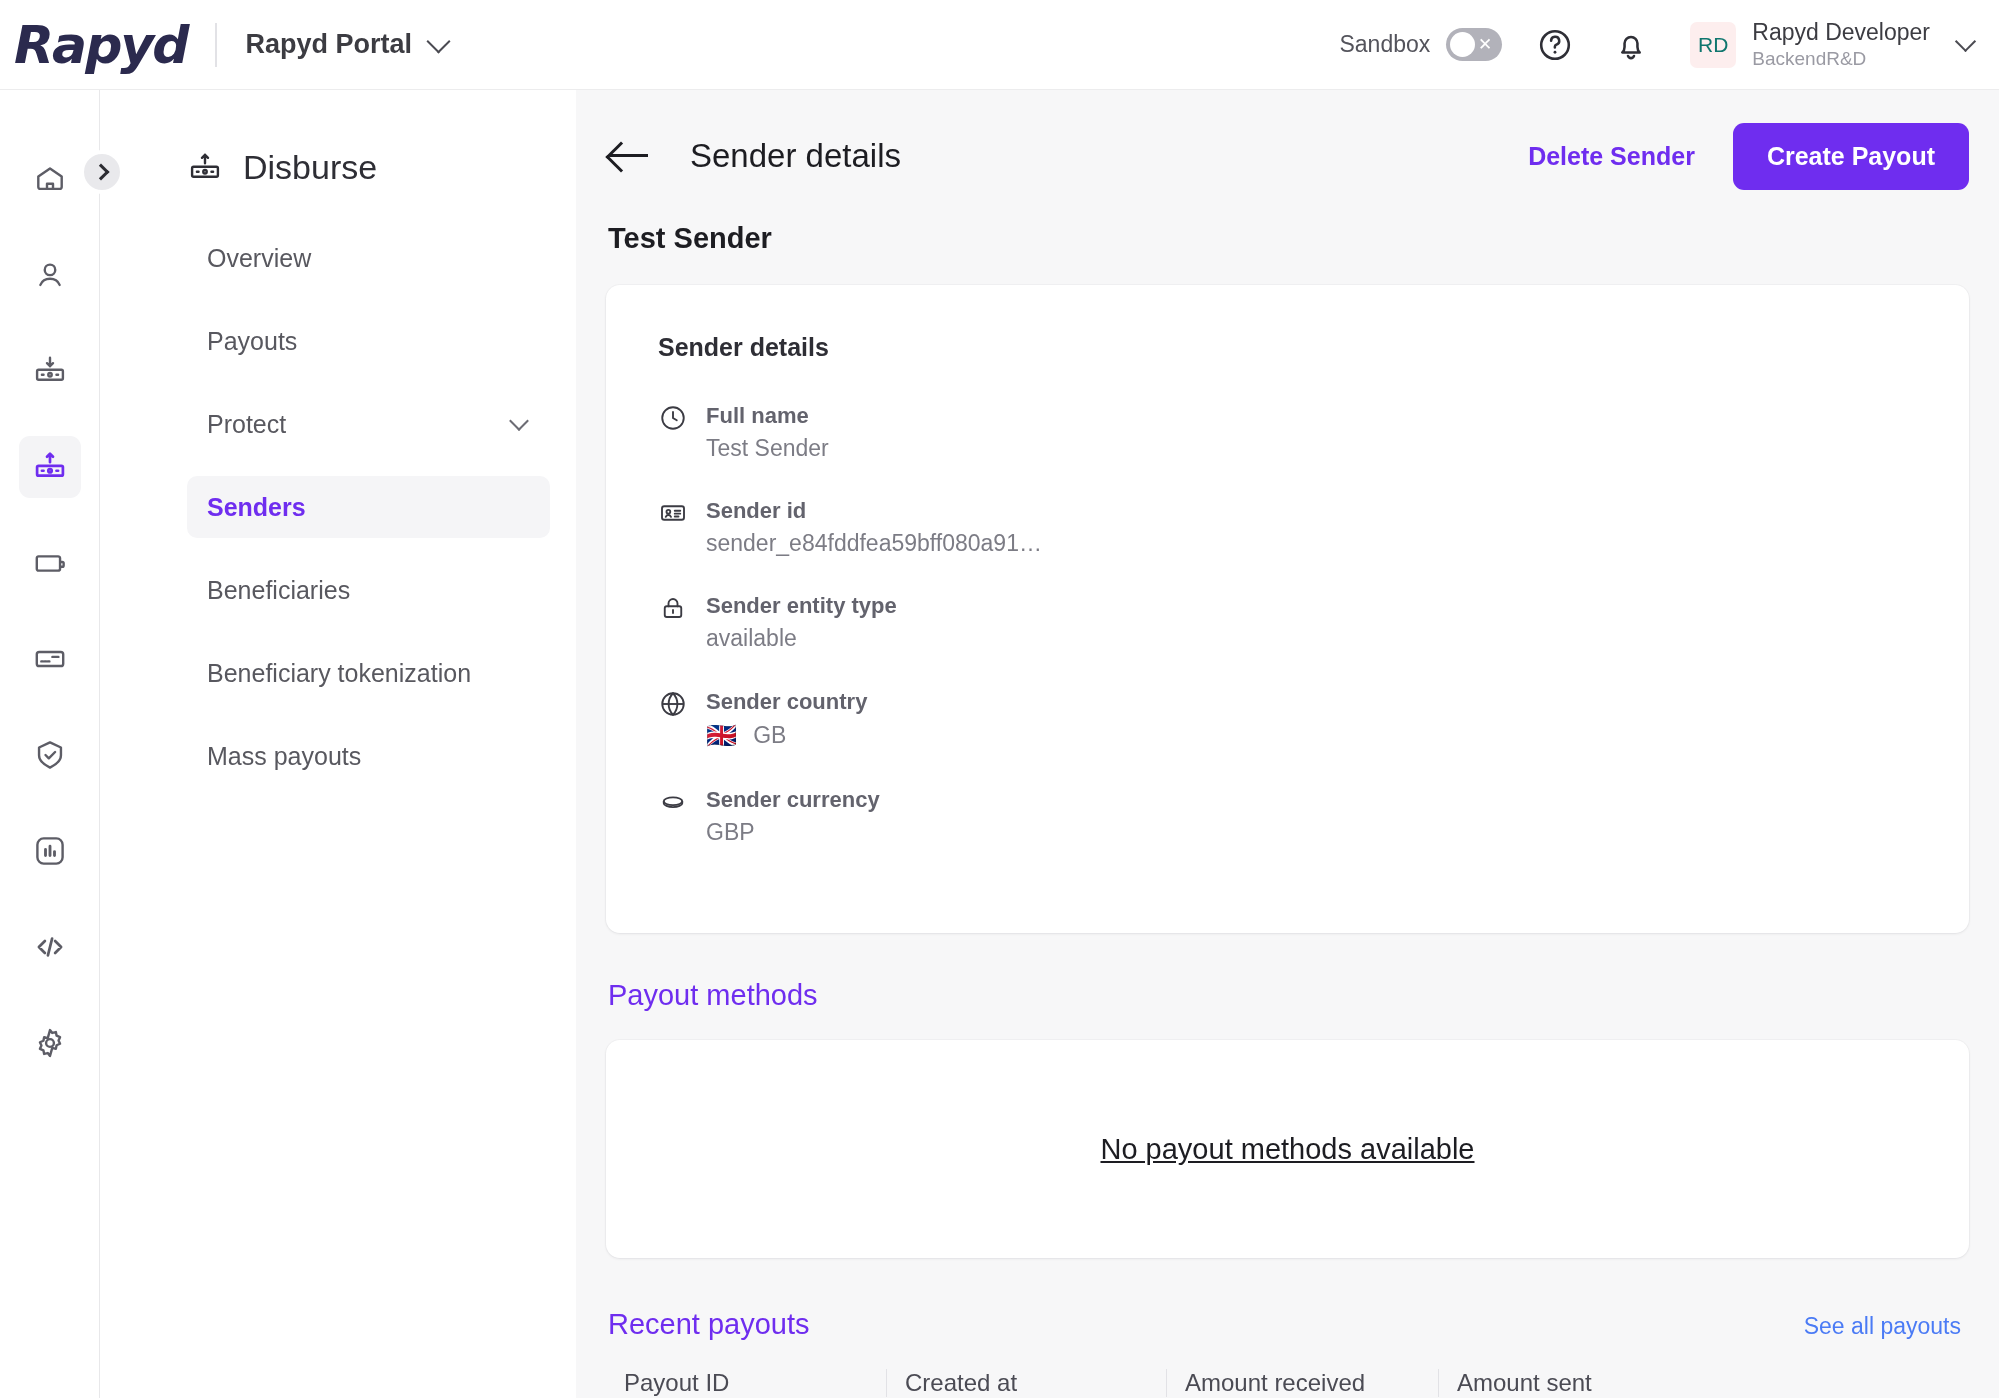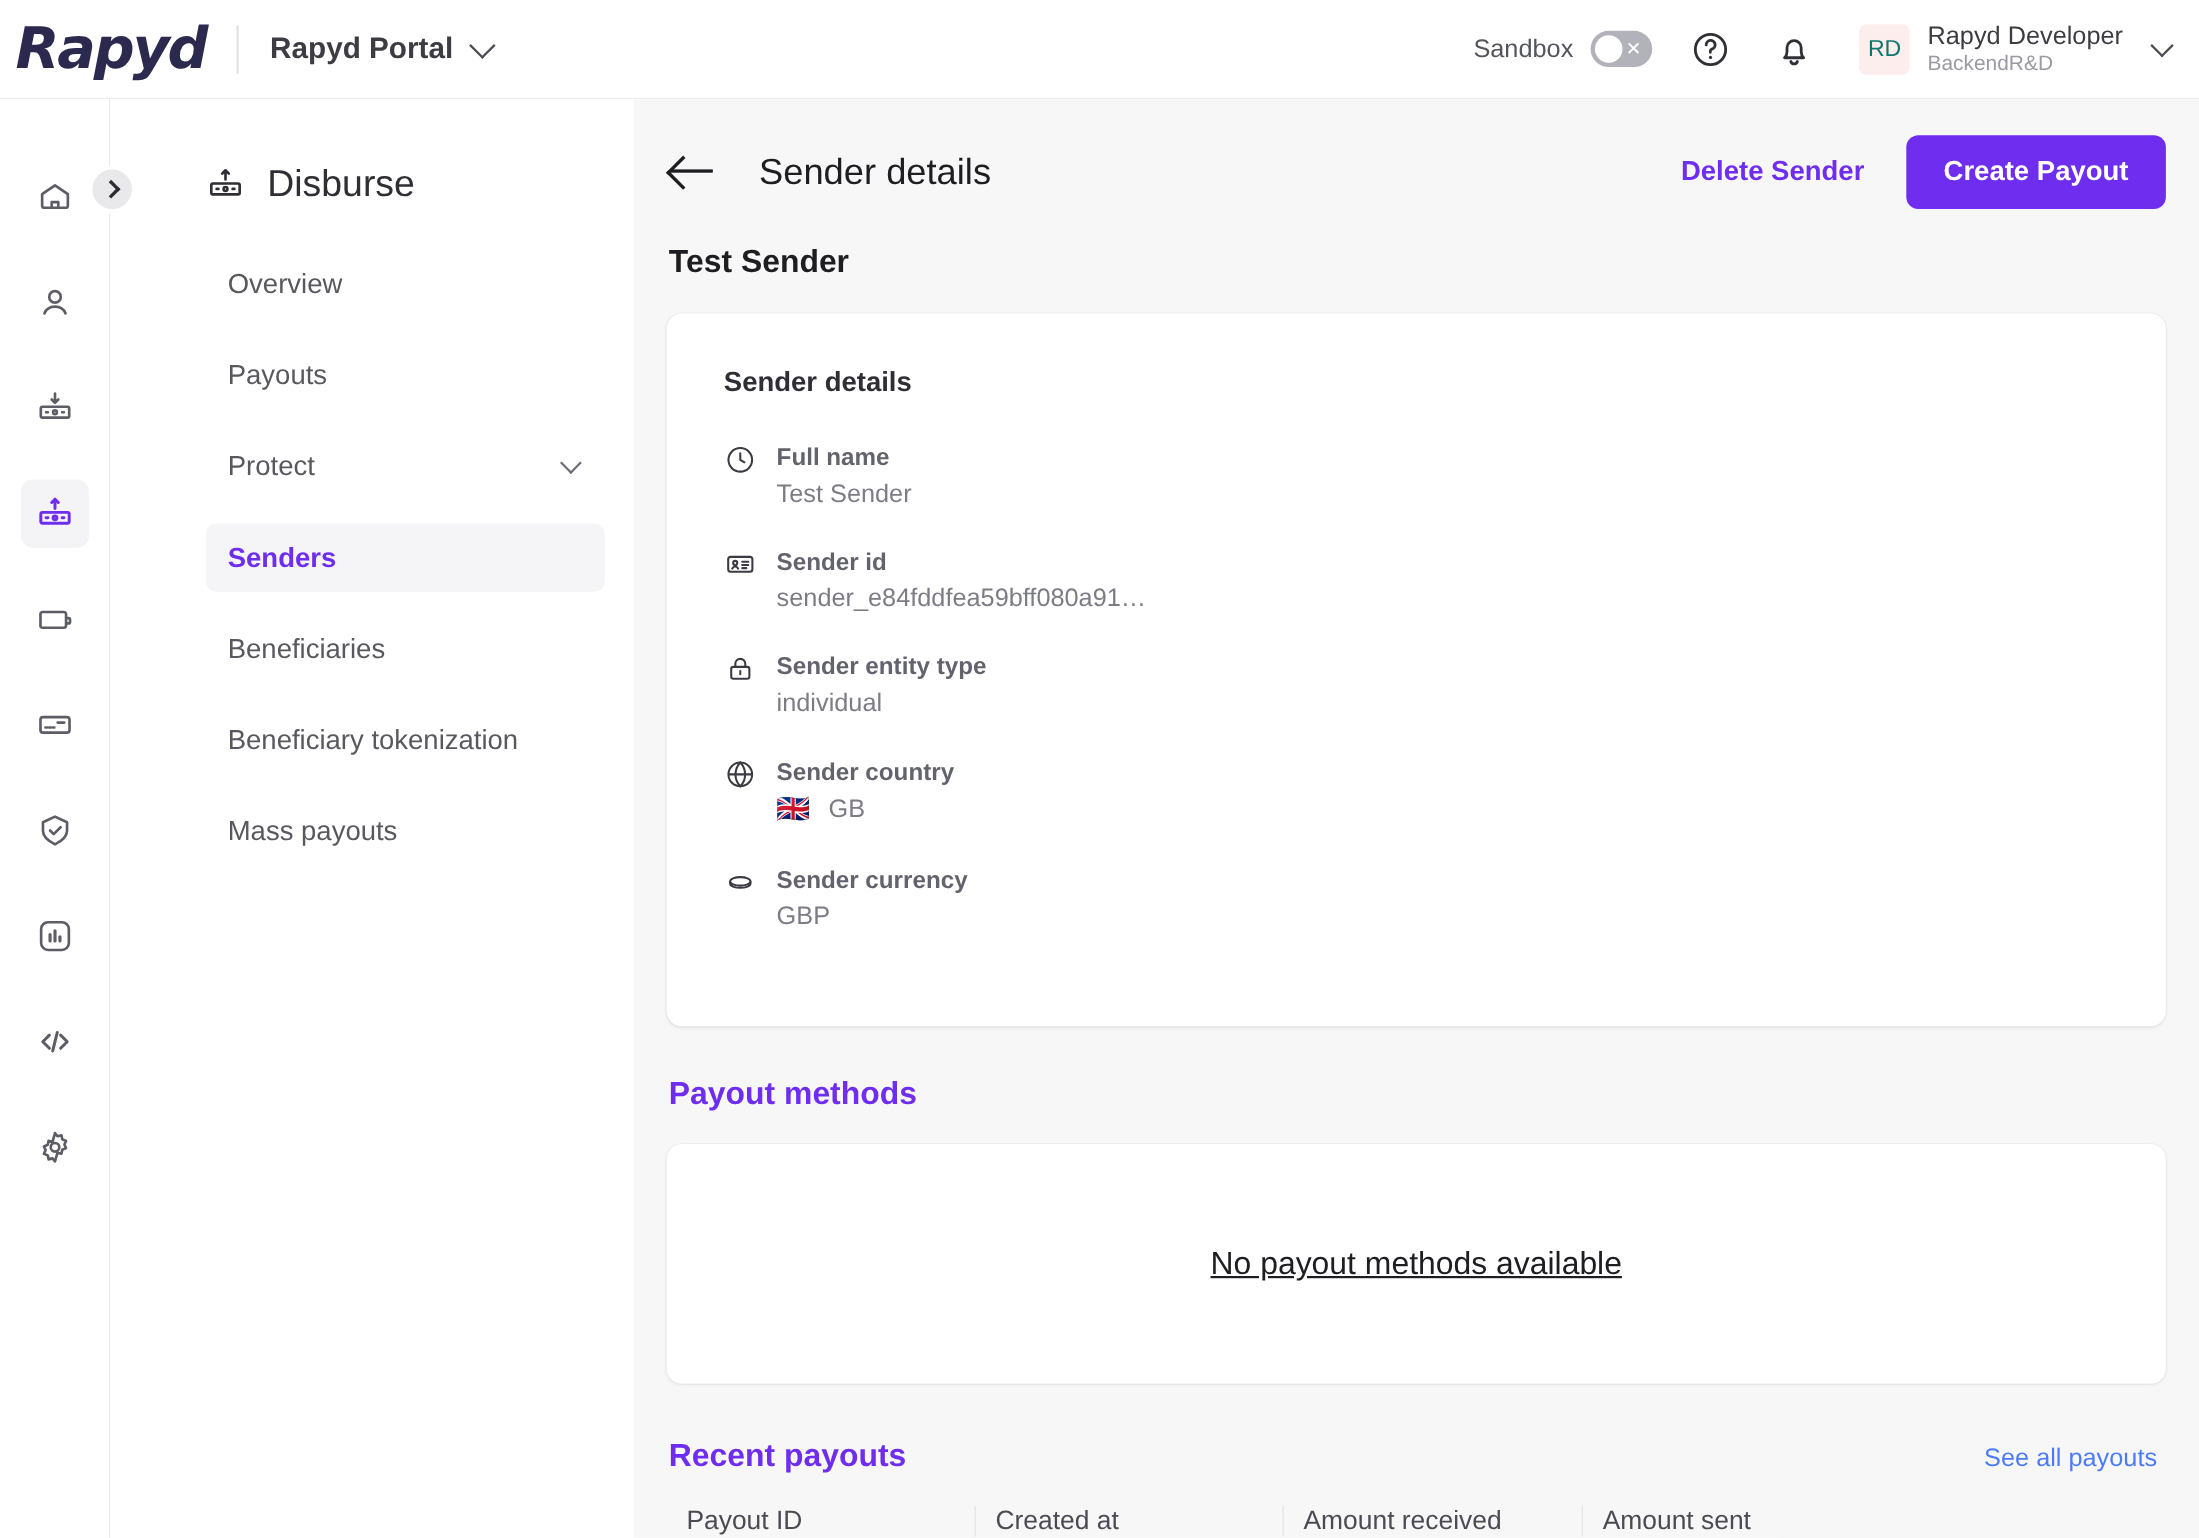--- a/index.html
+++ b/index.html
@@ -171,21 +171,21 @@
   .field .lbl { font-size: 22px; font-weight: 700; color: #63636d; line-height: 1.45; }
   .field .val {
     font-size: 23px; color: #7c7c85; line-height: 1.45;
     white-space: nowrap; overflow: hidden; text-overflow: ellipsis;
     max-width: 310px;
   }
   .val-flag { display: flex; align-items: center; }
   .val-flag .fl { font-size: 25px; margin-right: 16px; font-family: "DejaVu Sans", sans-serif; }
 
   .section-title {
-    font-size: 29px; font-weight: 700; color: #6f2def; margin: 46px 0 28px 2px;
+    font-size: 29px; font-weight: 400; color: #6f2def; margin: 46px 0 28px 2px;
   }
   .section-row { display: flex; align-items: baseline; margin: 50px 0 28px 2px; }
   .see-all {
     margin-left: auto; font-size: 23px; color: #4b7bf5; margin-right: 8px;
   }
   .empty-card {
     height: 218px; display: flex; align-items: center; justify-content: center;
     font-size: 29px; color: #1d1d22; text-decoration: underline;
   }
 
@@ -402,21 +402,21 @@
       <div class="field">
         <span class="ic">
           <svg width="30" height="30" viewBox="0 0 24 24" fill="none" stroke="#3b3b43" stroke-width="1.5">
             <rect x="5.4" y="10.6" width="13.2" height="8.6" rx="1.6"></rect>
             <path d="M8.4 10.6V8.4a3.6 3.6 0 0 1 7.2 0v2.2" stroke-linecap="round"></path>
             <path d="M12 13.6v2.4" stroke-linecap="round"></path>
           </svg>
         </span>
         <span>
           <span class="lbl">Sender entity type</span><br>
-          <span class="val">individual</span>
+          <span class="val">available</span>
         </span>
       </div>
 
       <div class="field">
         <span class="ic">
           <svg width="30" height="30" viewBox="0 0 24 24" fill="none" stroke="#3b3b43" stroke-width="1.5">
             <circle cx="12" cy="12" r="8.6"></circle>
             <path d="M12 3.4c-2.3 2.4-3.5 5.3-3.5 8.6s1.2 6.2 3.5 8.6c2.3-2.4 3.5-5.3 3.5-8.6S14.3 5.8 12 3.4Z"></path>
             <path d="M3.6 12h16.8"></path>
           </svg>

